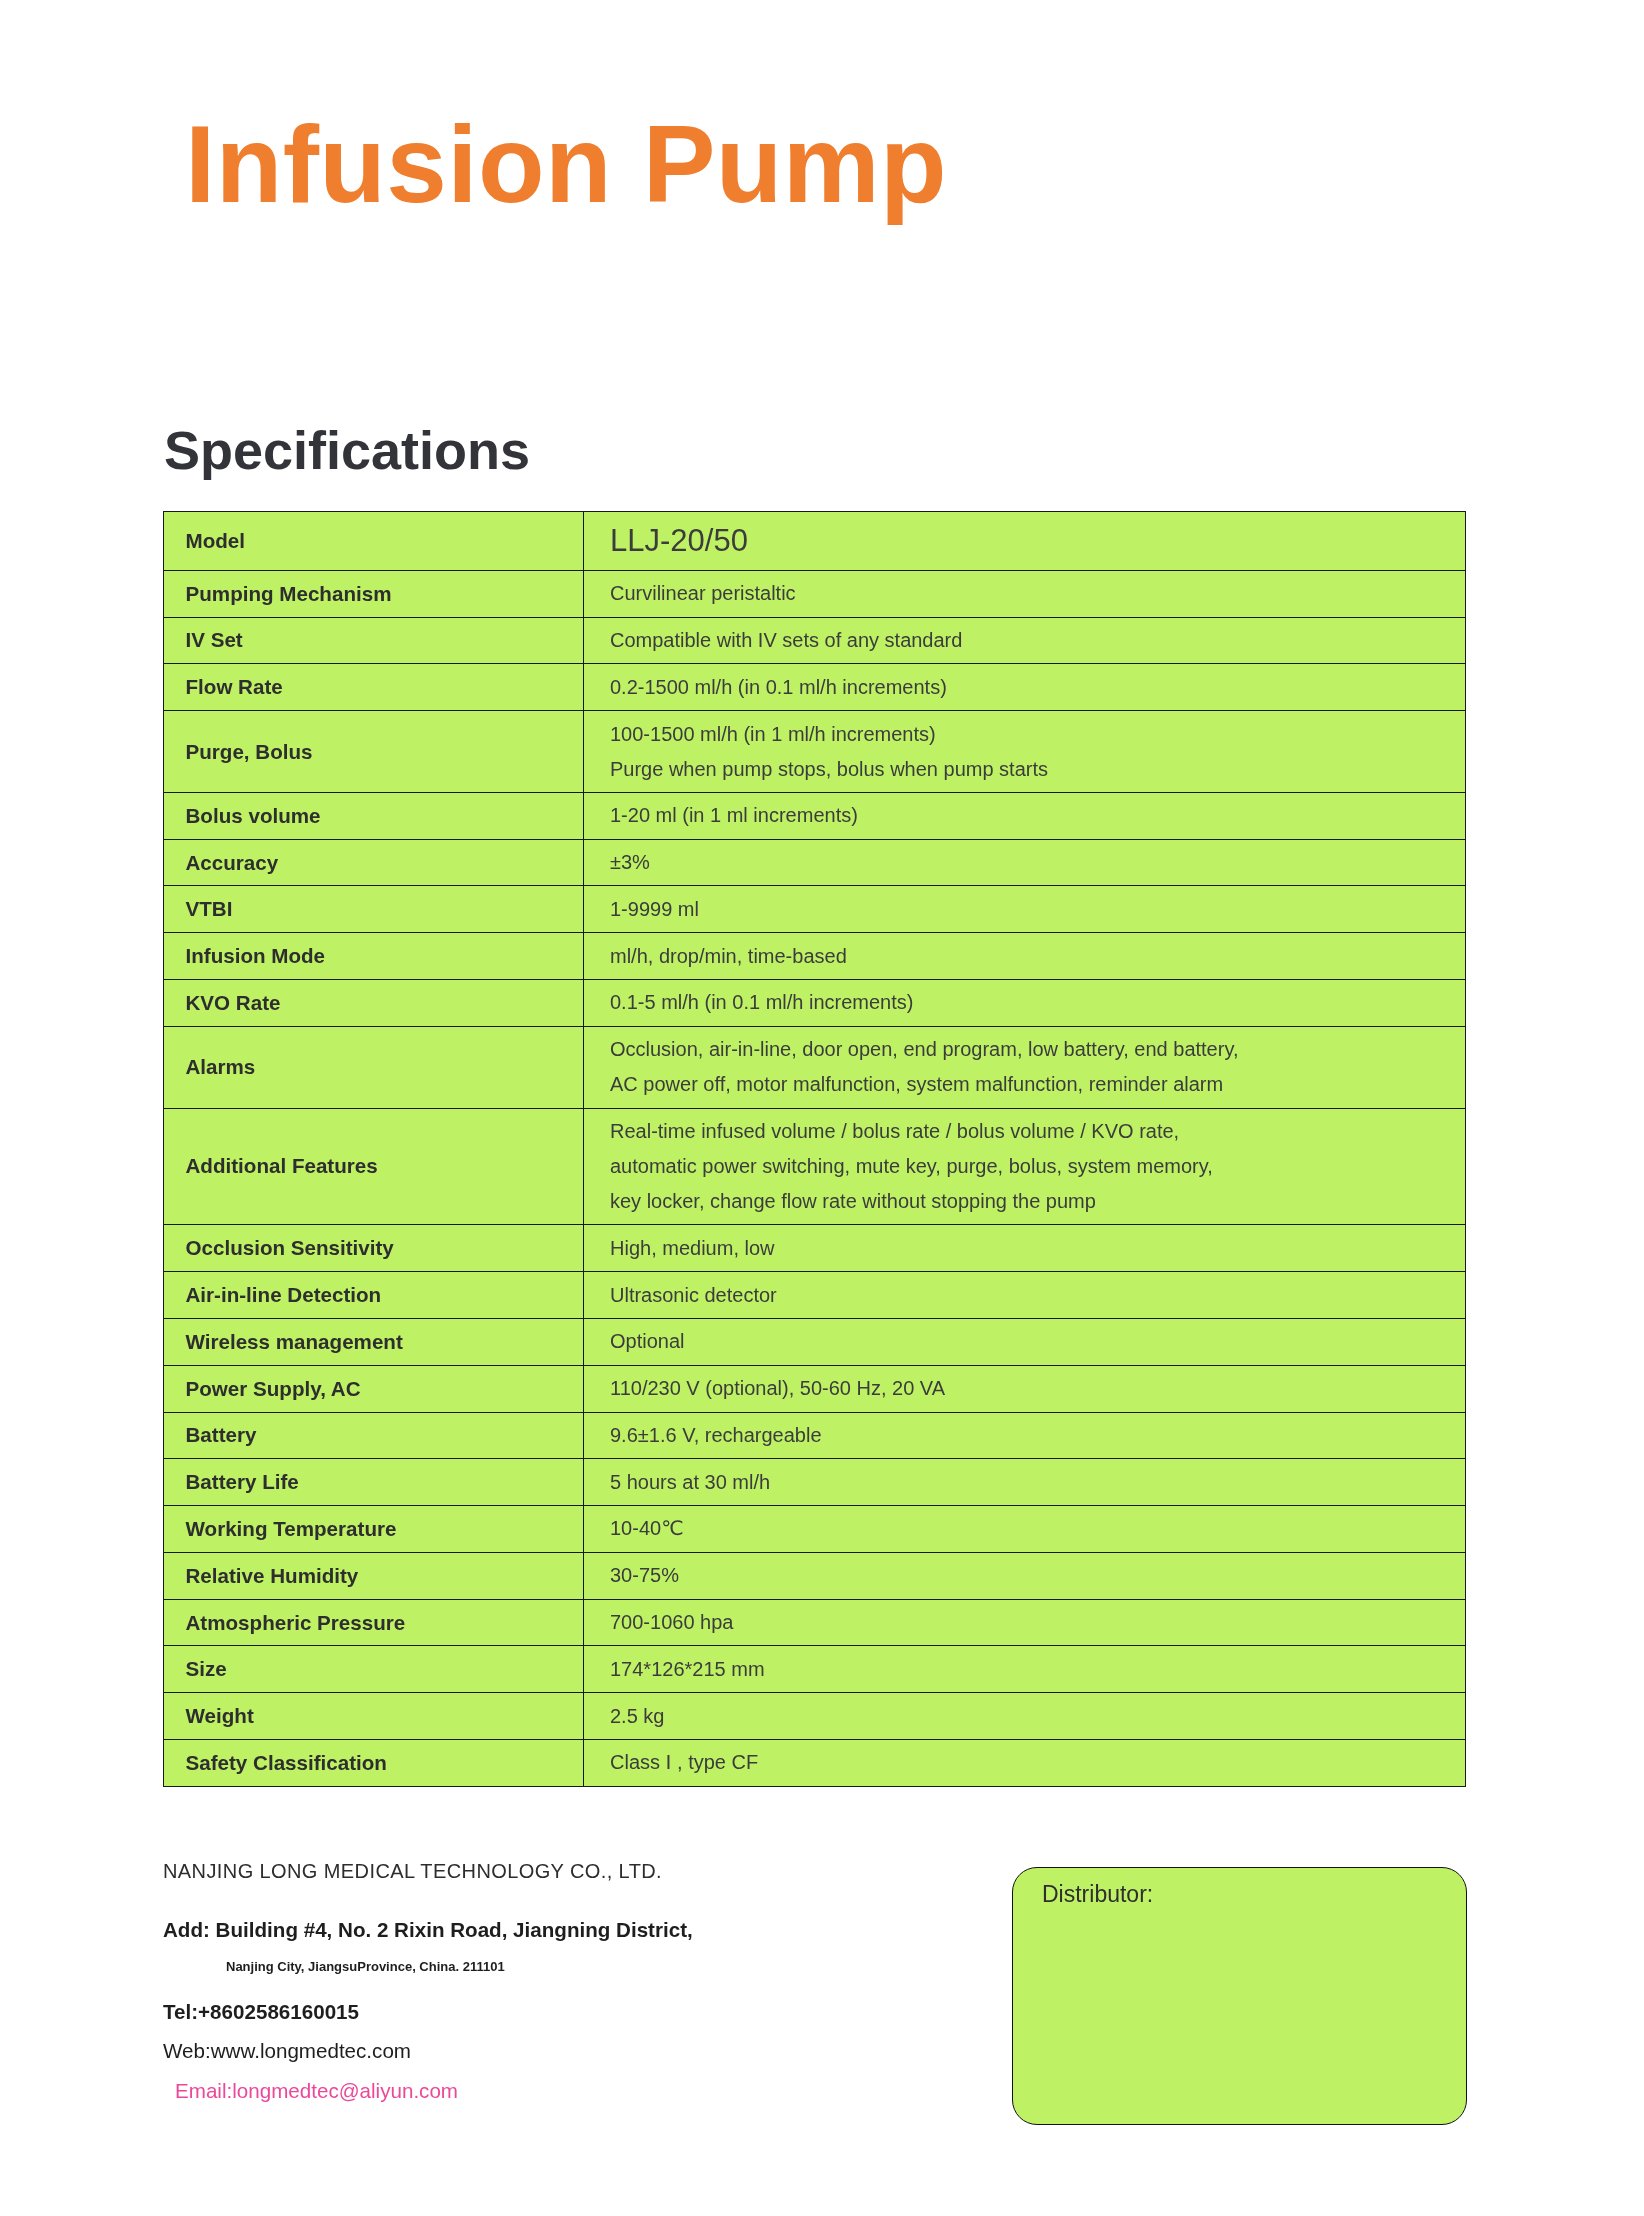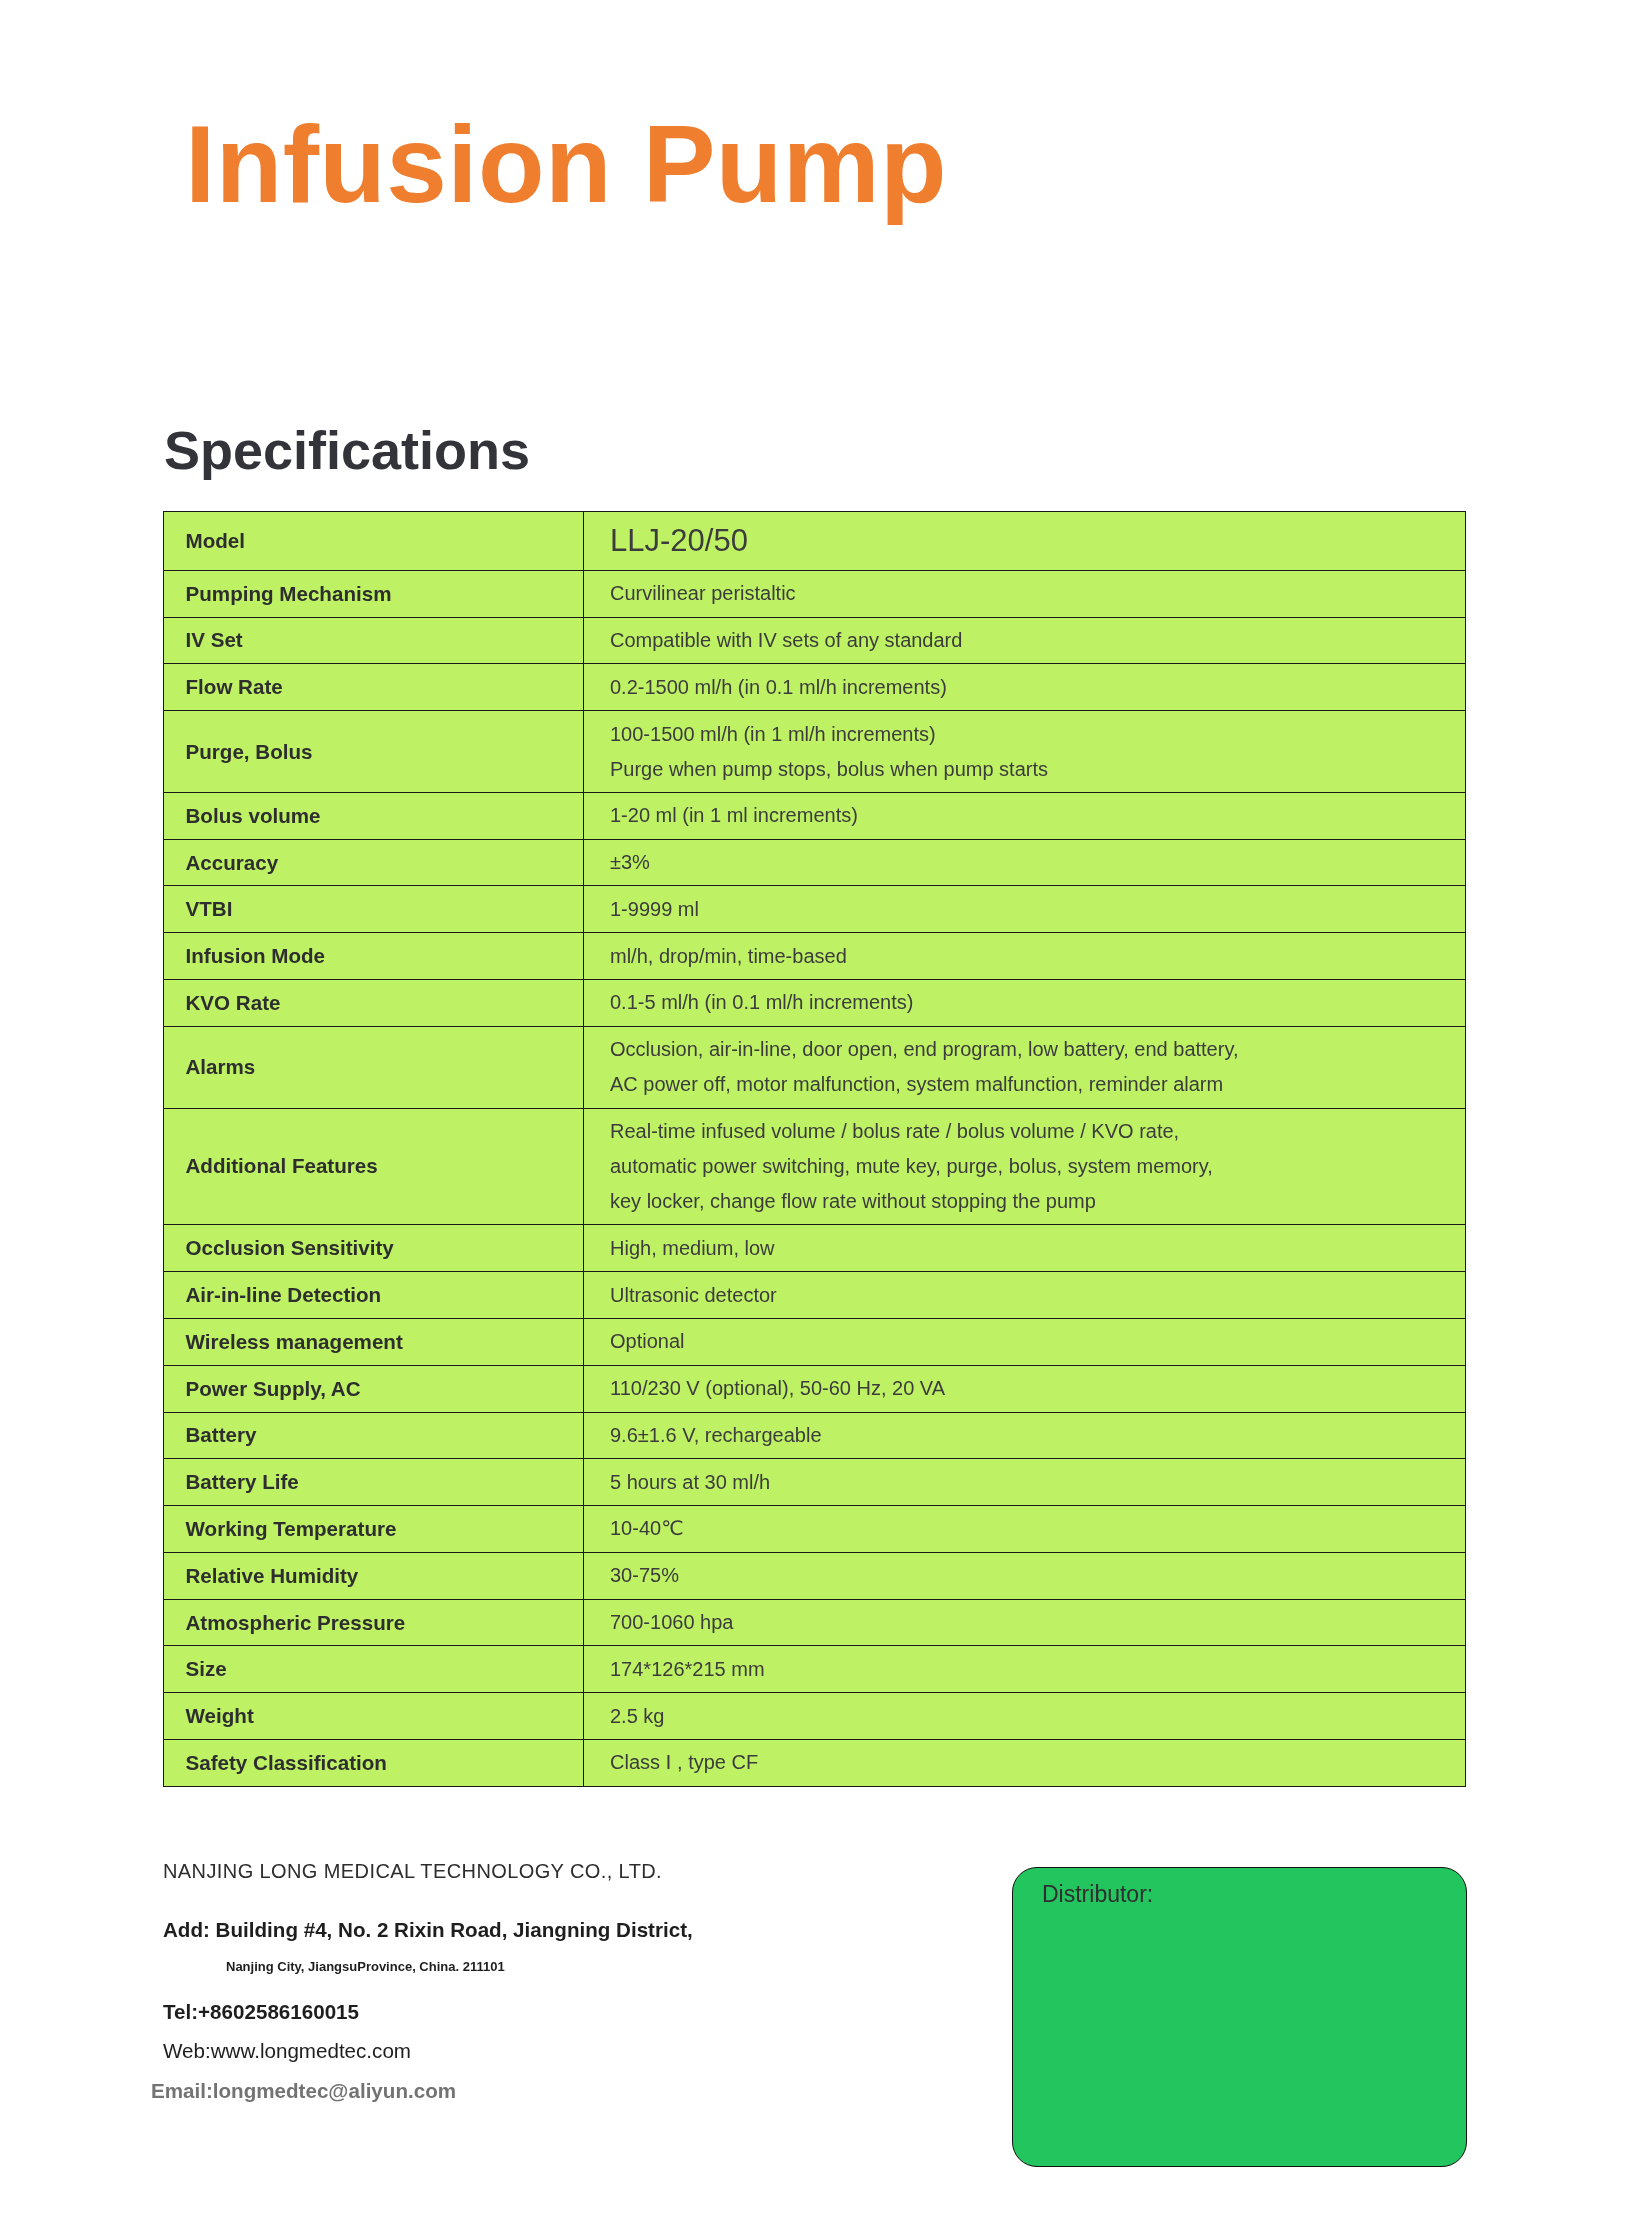--- a/index.html
+++ b/index.html
@@ -45,24 +45,24 @@
     font-size:20px;color:var(--value);
   }
   td .line{line-height:35px;white-space:nowrap;}
   tr.model-row td.c2 .line{font-size:31px;line-height:47px;}
   .footer-line{position:absolute;white-space:nowrap;}
   .company-name{left:163px;top:1860px;font-size:20px;color:#2D2D2D;letter-spacing:0.4px;}
   .addr1{left:163px;top:1918px;font-size:20.6px;font-weight:bold;color:#1E1E1E;}
   .addr2{left:226px;top:1959px;font-size:13px;font-weight:bold;color:#1E1E1E;}
   .tel{left:163px;top:2000px;font-size:20.6px;font-weight:bold;color:#1E1E1E;}
   .web{left:163px;top:2039px;font-size:20.6px;font-weight:normal;color:#1E1E1E;}
-  .email{left:151px;top:2079px;font-size:20.6px;font-weight:bold;color:#737373;}
+  .email{left:175px;top:2079px;font-size:20.6px;font-weight:normal;color:#ec4899;}
   .distributor-box{
-    position:absolute;left:1012px;top:1867px;width:455px;height:300px;
-    border:1.8px solid #121212;border-radius:25px;background:#22c55e;
+    position:absolute;left:1012px;top:1867px;width:455px;height:258px;
+    border:1.8px solid #121212;border-radius:25px;background:#bef264;
   }
   .distributor-label{
     position:absolute;left:29px;top:13.4px;
     font-size:23px;color:#2F2F2F;white-space:nowrap;
   }
 </style>
 </head>
 <body>
 
 <div class="doc-title">Infusion Pump</div>

